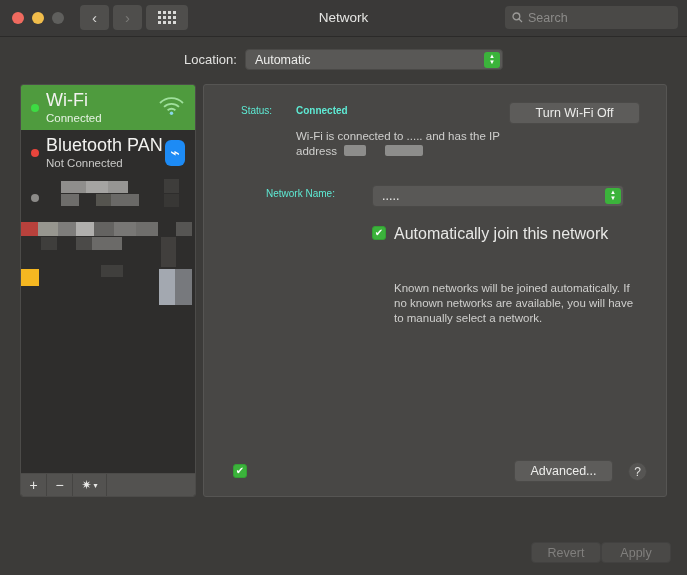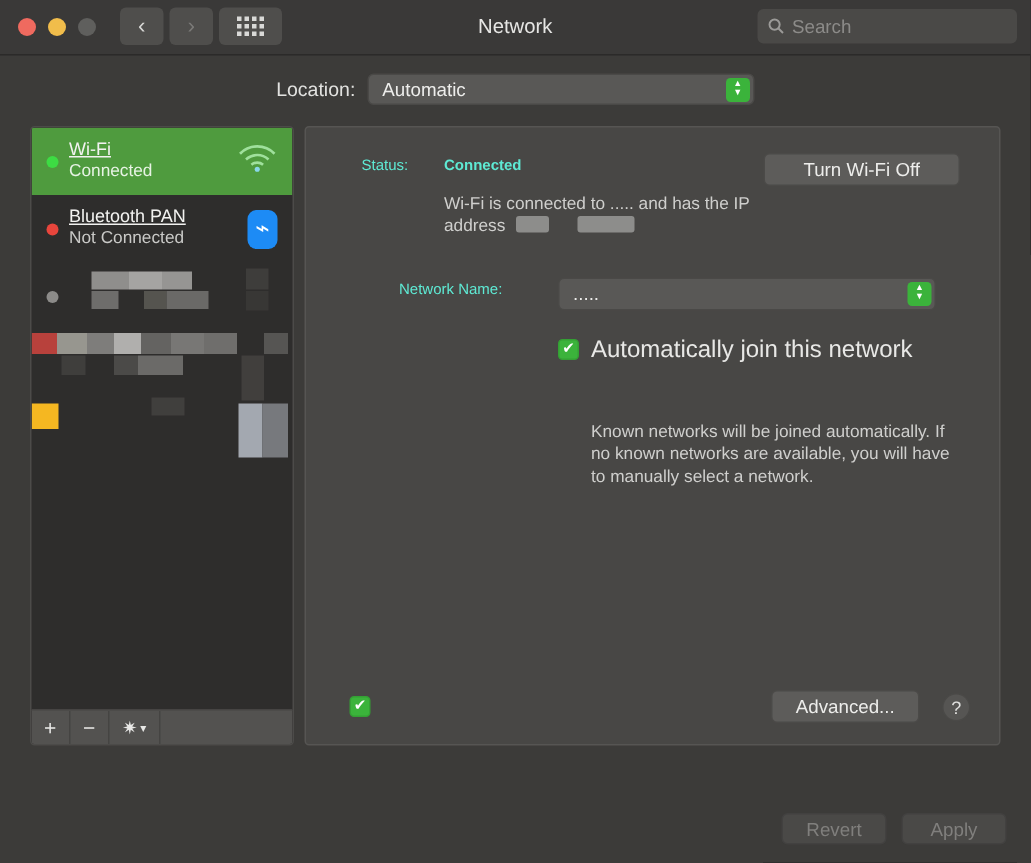--- a/index.html
+++ b/index.html
@@ -103,21 +103,21 @@
   }
   .svclist { flex: 1 1 auto; overflow: hidden; }
   .svc {
     position: relative;
     height: 45px; display: flex; align-items: center;
     padding-left: 10px; gap: 7px;
   }
   .svc.selected { background: #4f9b3e; }
   .dot { width: 8px; height: 8px; border-radius: 50%; flex: 0 0 8px; }
   .svctext { display: flex; flex-direction: column; gap: 1px; line-height: 1.15; }
-  .svcname { color: #f2f2f0; font-size: 12px; text-decoration: underline; }
+  .svcname { color: #f2f2f0; font-size: 18px; }
   .svcstatus { color: #c9c9c7; font-size: 11.5px; }
   .svc.selected .svcstatus { color: #e7f3e4; }
   .svcicon { position: absolute; right: 10px; top: 50%; transform: translateY(-50%); }
   .btglyph {
     width: 20px; height: 26px; border-radius: 6px;
     background: #1d8bf5;
     display: flex; align-items: center; justify-content: center;
     color: #fff; font-size: 16px; line-height: 1;
   }
   
@@ -166,21 +166,21 @@
   .cblabel { color: #e8e8e6; font-size: 16px; }
   .helpbtn {
     width: 19px; height: 19px; border-radius: 50%;
     background: #565553; border: 1px solid #4a4947;
     color: #e0e0de; font-size: 12px;
     display: flex; align-items: center; justify-content: center;
   }
   
   .footer {
     position: absolute; right: 16px; bottom: 12px;
-    display: flex; gap: 10px;
+    display: flex; 
   }
   .footer .btn { width: 70px; height: 21px; }
   .redbox { background: #8d8d8b; border-radius: 2px; display: inline-block; }
 </style>
 </head>
 <body>
 
 <div class="window">
 
   <div class="titlebar">

